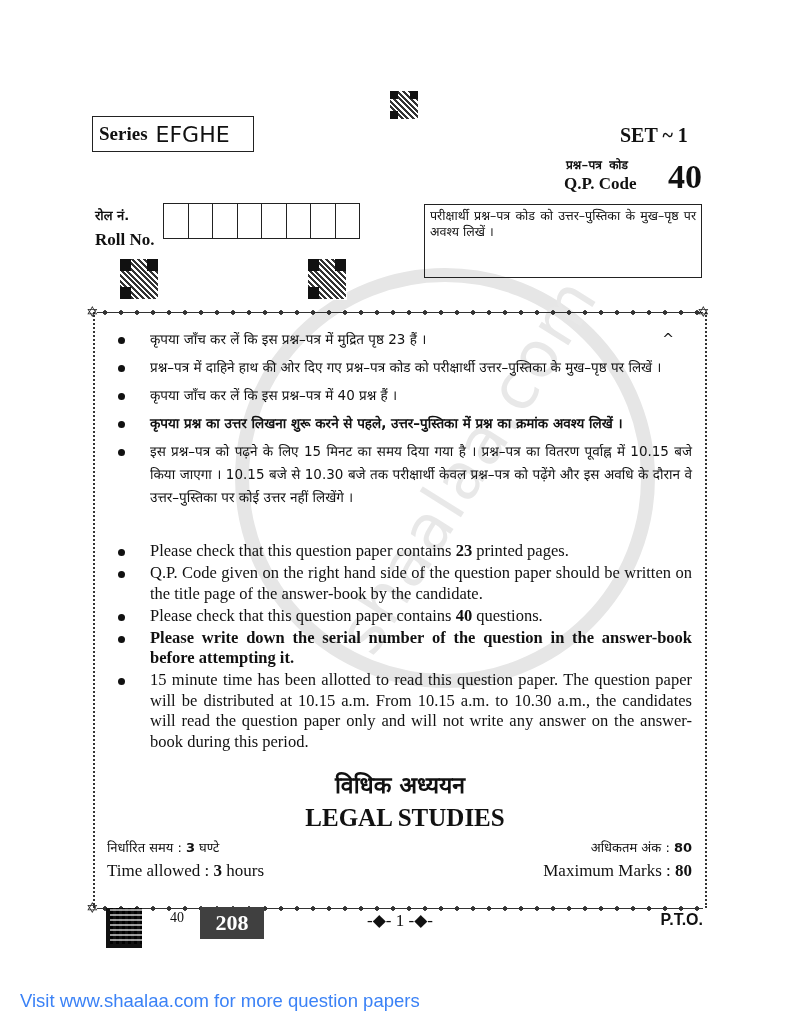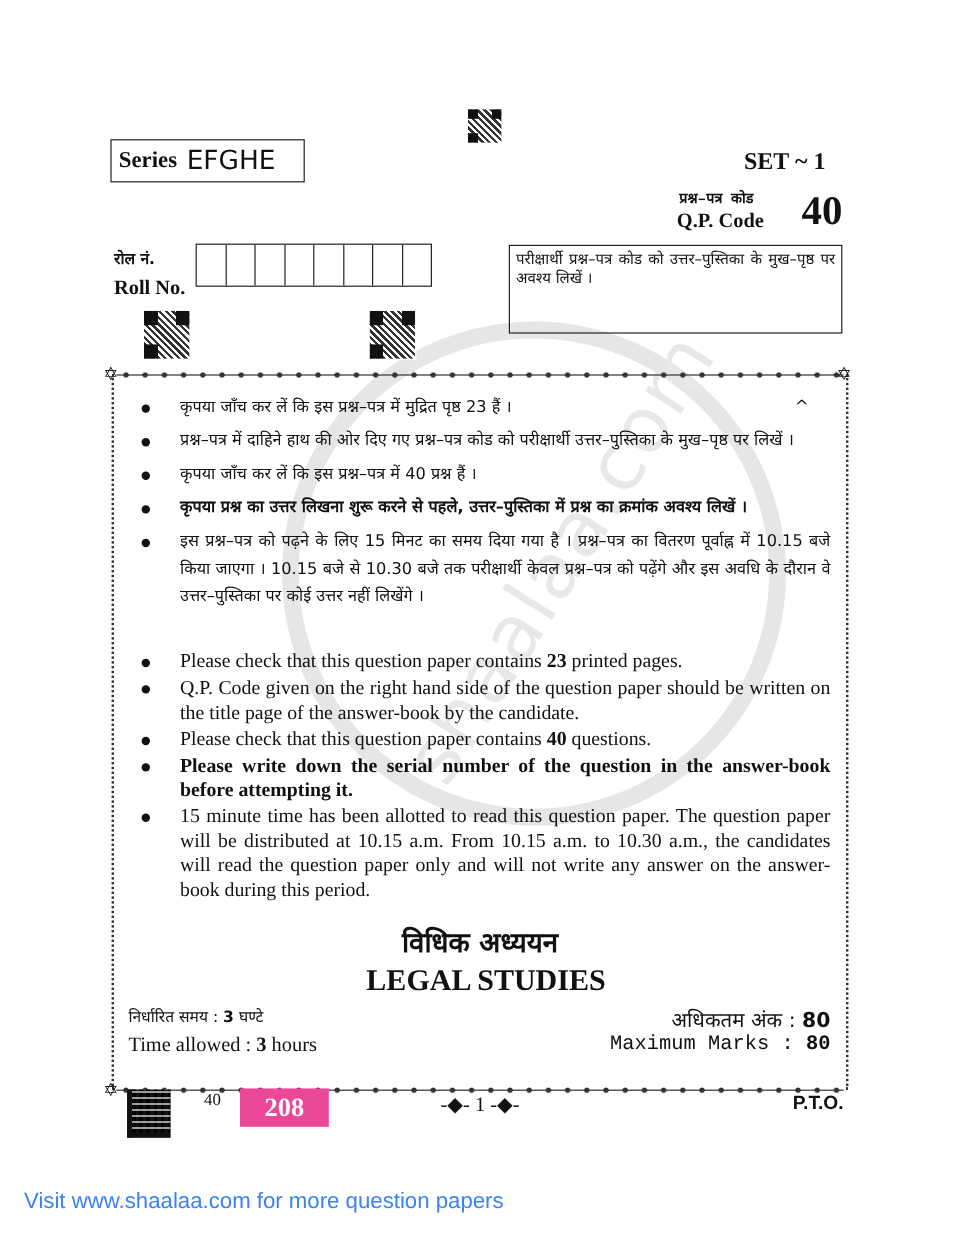--- a/index.html
+++ b/index.html
@@ -79,31 +79,31 @@
     .hi-list .bullet-item::before { top:9px; }
     .caret { position:absolute; right:18px; top:0; font-family:"DejaVu Sans", sans-serif; font-size:14px; }
     .en-list { top:541px; font-family:"Liberation Serif", serif; font-size:16.5px; line-height:20.5px; }
     .en-list .bullet-item { margin-bottom:1.5px; }
     .bold { font-weight:bold; }
 
     .title-hi { left:0; width:800px; top:768px; text-align:center; font-family:"DejaVu Sans", sans-serif; font-weight:bold; font-size:23px; }
     .title-en { left:0; width:810px; top:804px; text-align:center; font-family:"Liberation Serif", serif; font-weight:bold; font-size:25px; }
     .time-hi { left:107px; top:838px; font-family:"DejaVu Sans", sans-serif; font-size:13px; }
     .time-en { left:107px; top:861px; font-family:"Liberation Serif", serif; font-size:17px; }
-    .marks-hi { right:108px; top:838px; font-family:"DejaVu Sans", sans-serif; font-size:17px; }
-    .marks-en { right:108px; top:861px; font-family:Liberation Mono, monospace; font-size:17px; }
+    .marks-hi { right:108px; top:838px; font-family:"DejaVu Sans", sans-serif; font-size:13px; }
+    .marks-en { right:108px; top:861px; font-family:Liberation Serif, serif; font-size:17px; }
 
     .datamatrix { left:106px; top:908px; width:36px; height:40px;
       background: repeating-linear-gradient(90deg,#111 0 3px,#fff 3px 6px), #111;
       border-left:4px solid #111; border-bottom:4px solid #111; box-sizing:border-box;
       background-blend-mode:multiply;
     }
     .dm-inner { position:absolute; inset:0; background:repeating-linear-gradient(0deg,transparent 0 3px,#fff 3px 5px); opacity:.6; }
     .subj-code { left:170px; top:910px; font-family:"Liberation Serif", serif; font-size:14px; }
-    .paper-code { left:200px; top:907px; width:74px; height:32px; background:#ec4899; color:#fff;
+    .paper-code { left:200px; top:907px; width:64px; height:32px; background:#404040; color:#fff;
       font-family:"Liberation Serif", serif; font-weight:bold; font-size:22px; text-align:center; line-height:32px; }
     .page-num { left:360px; top:910px; width:80px; text-align:center; font-family:"Liberation Serif", serif; font-size:17px; }
     .pto { right:97px; top:911px; font-family:Liberation Sans, sans-serif; font-weight:bold; font-size:16px; }
 
     .footer { left:20px; top:990px; font-family:"Liberation Sans", sans-serif; font-size:18.5px; color:#3b82f6; }
   </style>
 </head>
 <body>
 
 <div class="wm-circle"></div>

